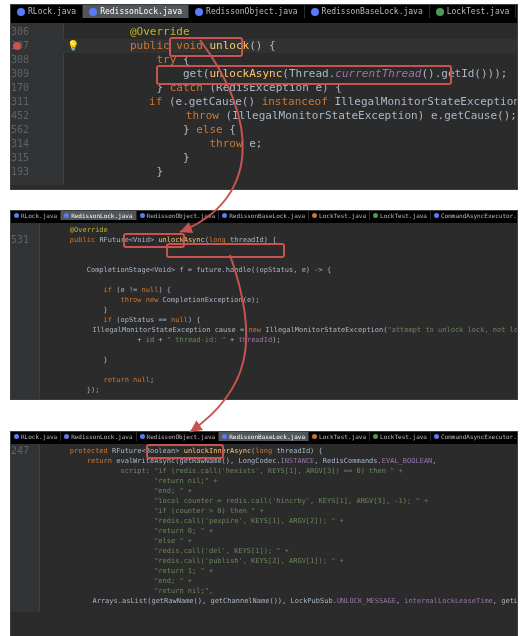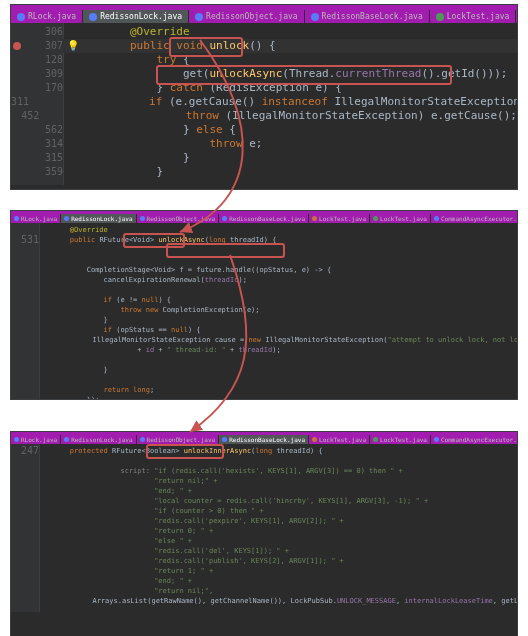--- a/index.html
+++ b/index.html
@@ -1,33 +1,33 @@
 <!DOCTYPE html>
 <html><head>
 <meta charset="utf-8">
 <style>
   html,body{margin:0;padding:0;background:#ffffff;font-family:Menlo,Consolas,monospace;font-size:11px;color:#a9b7c6}
   .page{width:528px;height:636px;position:relative;background:#ffffff}
   .pane{position:absolute;left:10px;right:10px;background:#2b2b2b;border:1px solid #3c3f41;box-sizing:border-box;overflow:hidden}
-  .tabs{height:18px;background:#a21caf;display:flex;align-items:flex-end;font-size:8px}
+  .tabs{height:18px;background:#000000;display:flex;align-items:flex-start;font-size:8px}
   .tab{padding:2px 6px;display:flex;align-items:center;gap:3px;color:#bbbbbb;white-space:nowrap;border-right:1px solid #2b2b2b}
   .tab.active{background:#515658;color:#ffffff}
   .icon-java{width:8px;height:8px;border-radius:50%;background:#587cf7;display:inline-block}
   .icon-java.orange{background:#c57633}
   .icon-java.green{background:#499c54}
   .code{position:relative;padding:2px 0 6px 0}
   .gutter{position:absolute;left:0;top:0;bottom:0;width:52px;background:#313335;border-right:1px solid #3c3f41}
   .line{display:flex;min-height:14px;line-height:14px;white-space:pre}
-  .ln{width:52px;text-align:right;padding-right:8px;color:#606366;font-size:10px;position:relative;z-index:2}
+  .ln{width:52px;text-align:left;padding-right:8px;color:#606366;font-size:10px;position:relative;z-index:2}
   .txt{padding-left:6px;position:relative;z-index:2}
   .kw{color:#cc7832}
   .ann{color:#bbb529}
   .str{color:#6a8759}
   .method{color:#ffc66d}
-  .static{color:#9876aa;}
+  .static{color:#9876aa;font-style:italic}
   .field{color:#9876aa}
   .comment{color:#808080}
   .mark{border:2px solid #c75450;border-radius:3px;position:absolute;z-index:5;pointer-events:none}
   .bp{position:absolute;left:2px;width:8px;height:8px;border-radius:50%;background:#c75450;z-index:3}
   .bulb{color:#f2c55c;position:absolute;left:56px;font-size:10px;z-index:3}
   .hl-line{position:absolute;left:52px;right:0;height:14px;background:#323232}
   svg.arrow{position:absolute;z-index:50;pointer-events:none}
   .small .line{min-height:10px;line-height:10px}
   .small .ln{font-size:10px;width:28px}
   .small .gutter{width:28px}
@@ -67,29 +67,29 @@
     <div class="gutter"></div>
     <div class="hl-line" style="top:16px"></div>
     <div class="bp" style="top:19px"></div>
     <span class="bulb" style="top:17px">💡</span>
 
     <div class="mark" style="top:14px;left:158px;width:70px;height:16px"></div>
     <div class="mark" style="top:42px;left:145px;width:292px;height:16px"></div>
 
     <div class="line"><span class="ln">306</span><span class="txt">        <span class="ann">@Override</span></span></div>
     <div class="line"><span class="ln">307</span><span class="txt">        <span class="kw">public void </span><span class="method">unlock</span>() {</span></div>
-    <div class="line"><span class="ln">128</span><span class="txt">            <span class="kw">try </span>{</span></div>
+    <div class="line"><span class="ln">308</span><span class="txt">            <span class="kw">try </span>{</span></div>
     <div class="line"><span class="ln">309</span><span class="txt">                get(<span class="method">unlockAsync</span>(Thread.<span class="static">currentThread</span>().getId()));</span></div>
     <div class="line"><span class="ln">170</span><span class="txt">            } <span class="kw">catch </span>(RedisException e) {</span></div>
     <div class="line"><span class="ln">311</span><span class="txt">                <span class="kw">if </span>(e.getCause() <span class="kw">instanceof </span>IllegalMonitorStateException) {</span></div>
     <div class="line"><span class="ln">452</span><span class="txt">                    <span class="kw">throw </span>(IllegalMonitorStateException) e.getCause();</span></div>
     <div class="line"><span class="ln">562</span><span class="txt">                } <span class="kw">else </span>{</span></div>
     <div class="line"><span class="ln">314</span><span class="txt">                    <span class="kw">throw </span>e;</span></div>
     <div class="line"><span class="ln">315</span><span class="txt">                }</span></div>
-    <div class="line"><span class="ln">359</span><span class="txt">            }</span></div>
+    <div class="line"><span class="ln">193</span><span class="txt">            }</span></div>
   </div>
 </div>
 
 <div class="pane small" style="top:210px;height:190px">
   <div class="tabs">
     <div class="tab">
           <span class="icon-java"></span>
           <span>RLock.java</span>
         </div>
     <div class="tab active">
@@ -121,32 +121,31 @@
   <div class="code">
     <div class="gutter"></div>
     <div class="mark" style="top:10px;left:112px;width:58px;height:11px"></div>
     <div class="mark" style="top:20px;left:155px;width:115px;height:11px"></div>
 
     <div class="line"><span class="ln"></span><span class="txt">    <span class="ann">@Override</span></span></div>
     <div class="line"><span class="ln">531</span><span class="txt">    <span class="kw">public </span>RFuture&lt;Void&gt; <span class="method">unlockAsync</span>(<span class="kw">long </span>threadId) {</span></div>
     <div class="line"><span class="ln"></span></div>
     <div class="line"><span class="ln"></span><span class="txt"> </span></div>
     <div class="line"><span class="ln"></span><span class="txt">        CompletionStage&lt;Void&gt; f = future.handle((opStatus, e) -&gt; {</span></div>
-    <div class="line"><span class="ln"></span><span class="txt">            cancelExpirationRenewal(<span class="field">threadId</span>);</span></div>
     <div class="line"><span class="ln"></span><span class="txt"> </span></div>
     <div class="line"><span class="ln"></span><span class="txt">            <span class="kw">if </span>(e != <span class="kw">null</span>) {</span></div>
     <div class="line"><span class="ln"></span><span class="txt">                <span class="kw">throw new </span>CompletionException(e);</span></div>
     <div class="line"><span class="ln"></span><span class="txt">            }</span></div>
     <div class="line"><span class="ln"></span><span class="txt">            <span class="kw">if </span>(opStatus == <span class="kw">null</span>) {</span></div>
     <div class="line"><span class="ln"></span><span class="txt">                IllegalMonitorStateException cause = <span class="kw">new </span>IllegalMonitorStateException(<span class="str">"attempt to unlock lock, not locked by current thread by node id: "</span></span></div>
     <div class="line"><span class="ln"></span><span class="txt">                    + <span class="field">id</span> + <span class="str">" thread-id: "</span> + <span class="field">threadId</span>);</span></div>
     <div class="line"><span class="ln"></span></div>
     <div class="line"><span class="ln"></span><span class="txt">            }</span></div>
     <div class="line"><span class="ln"></span><span class="txt"> </span></div>
-    <div class="line"><span class="ln"></span><span class="txt">            <span class="kw">return long</span>;</span></div>
+    <div class="line"><span class="ln"></span><span class="txt">            <span class="kw">return null</span>;</span></div>
     <div class="line"><span class="ln"></span><span class="txt">        });</span></div>
 
   </div>
 </div>
 
 <div class="pane small" style="top:431px;height:210px">
   <div class="tabs">
     <div class="tab">
           <span class="icon-java"></span>
           <span>RLock.java</span>
@@ -175,21 +174,21 @@
           <span class="icon-java"></span>
           <span>CommandAsyncExecutor.java</span>
         </div>
 
   </div>
   <div class="code">
     <div class="gutter"></div>
     <div class="mark" style="top:0px;left:135px;width:74px;height:11px"></div>
 
     <div class="line"><span class="ln">247</span><span class="txt">    <span class="kw">protected </span>RFuture&lt;Boolean&gt; <span class="method">unlockInnerAsync</span>(<span class="kw">long </span>threadId) {</span></div>
-    <div class="line"><span class="ln"></span></div>
+    <div class="line"><span class="ln"></span><span class="txt">        <span class="kw">return </span>evalWriteAsync(getRawName(), LongCodec.<span class="field">INSTANCE</span>, RedisCommands.<span class="field">EVAL_BOOLEAN</span>,</span></div>
     <div class="line"><span class="ln"></span><span class="txt">                <span class="comment">script:</span> <span class="str">"if (redis.call('hexists', KEYS[1], ARGV[3]) == 0) then " +</span></span></div>
     <div class="line"><span class="ln"></span><span class="txt">                        <span class="str">"return nil;" +</span></span></div>
     <div class="line"><span class="ln"></span><span class="txt">                        <span class="str">"end; " +</span></span></div>
     <div class="line"><span class="ln"></span><span class="txt">                        <span class="str">"local counter = redis.call('hincrby', KEYS[1], ARGV[3], -1); " +</span></span></div>
     <div class="line"><span class="ln"></span><span class="txt">                        <span class="str">"if (counter &gt; 0) then " +</span></span></div>
     <div class="line"><span class="ln"></span><span class="txt">                        <span class="str">"redis.call('pexpire', KEYS[1], ARGV[2]); " +</span></span></div>
     <div class="line"><span class="ln"></span><span class="txt">                        <span class="str">"return 0; " +</span></span></div>
     <div class="line"><span class="ln"></span><span class="txt">                        <span class="str">"else " +</span></span></div>
     <div class="line"><span class="ln"></span><span class="txt">                        <span class="str">"redis.call('del', KEYS[1]); " +</span></span></div>
     <div class="line"><span class="ln"></span><span class="txt">                        <span class="str">"redis.call('publish', KEYS[2], ARGV[1]); " +</span></span></div>

